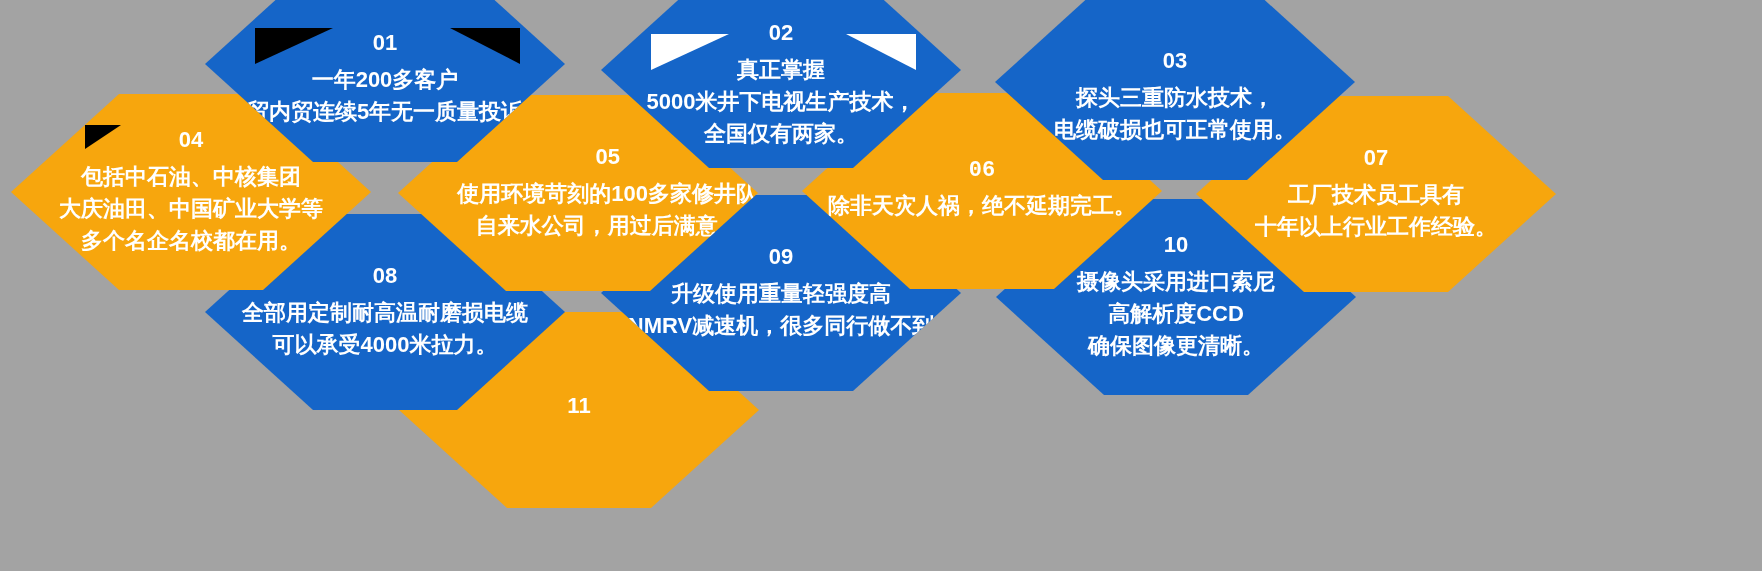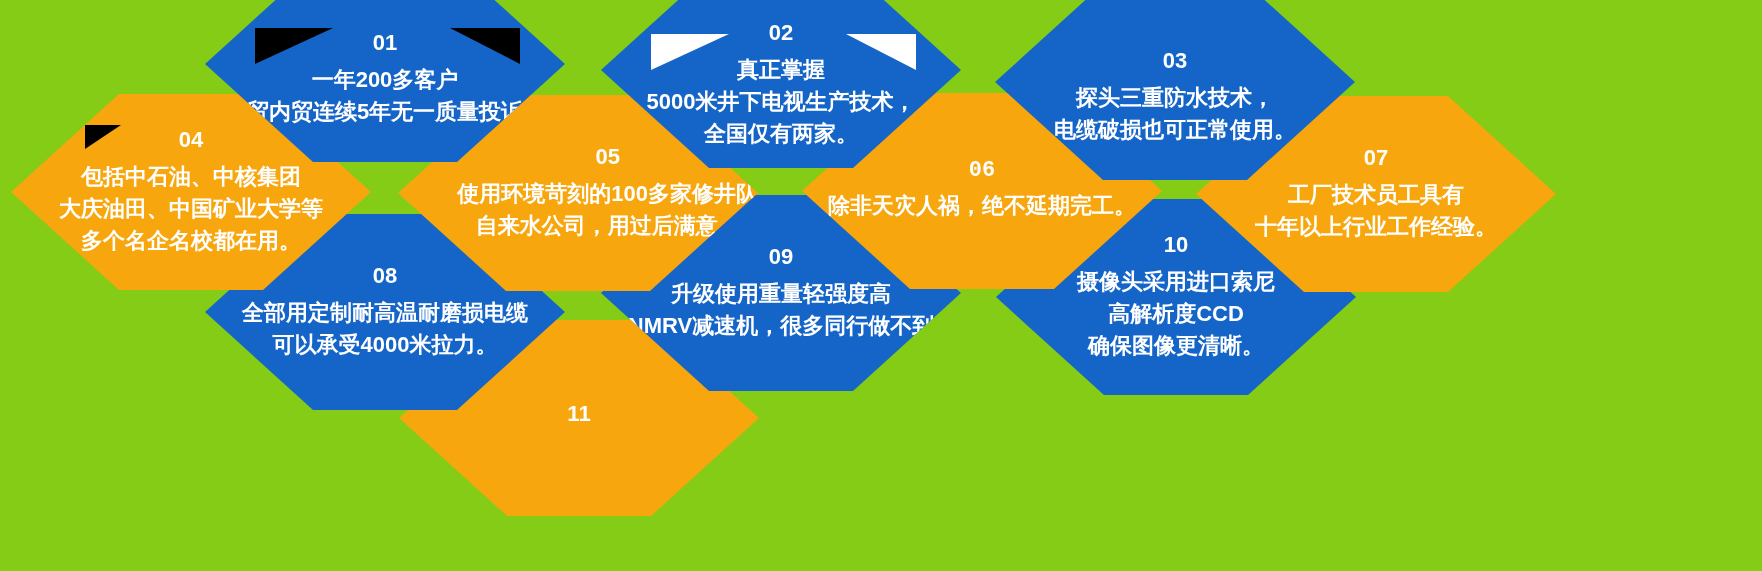--- a/index.html
+++ b/index.html
@@ -6,21 +6,21 @@
     margin: 0;
     padding: 0;
     background: #ffffff;
     font-family: "Liberation Sans", "DejaVu Sans", sans-serif;
   }
   .stage {
     position: relative;
     width: 1762px;
     height: 571px;
     overflow: hidden;
-    background: #84cc16;
+    background: #a3a3a3;
   }
   .hex {
     position: absolute;
     width: 360px;
     height: 196px;
     clip-path: polygon(0% 50%, 30% 0%, 70% 0%, 100% 50%, 70% 100%, 30% 100%);
     display: flex;
     align-items: center;
     justify-content: center;
   }
@@ -69,21 +69,21 @@
   .pos-01 { left: 205px;  top: -34px; }
   .pos-02 { left: 601px;  top: -28px; }
   .pos-03 { left: 995px;  top: -16px; }
   .pos-04 { left: 11px;   top: 94px;  }
   .pos-05 { left: 398px;  top: 95px; justify-content: flex-end;  }
   .pos-06 { left: 802px;  top: 93px; font-family: Liberation Mono, monospace;  }
   .pos-07 { left: 1196px; top: 96px;  }
   .pos-08 { left: 205px;  top: 214px; }
   .pos-09 { left: 601px;  top: 195px; }
   .pos-10 { left: 996px;  top: 199px; }
-  .pos-11 { left: 399px;  top: 320px; }
+  .pos-11 { left: 399px;  top: 312px; }
   .pos-12 { left: 801px;  top: 308px; }
 </style>
 </head>
 <body>
 
 <div class="stage">
 
   <div class="hex blue row1 pos-01">
     <div class="fold fold-l fold-black f01l"></div>
     <div class="fold fold-r fold-black f01r"></div>

